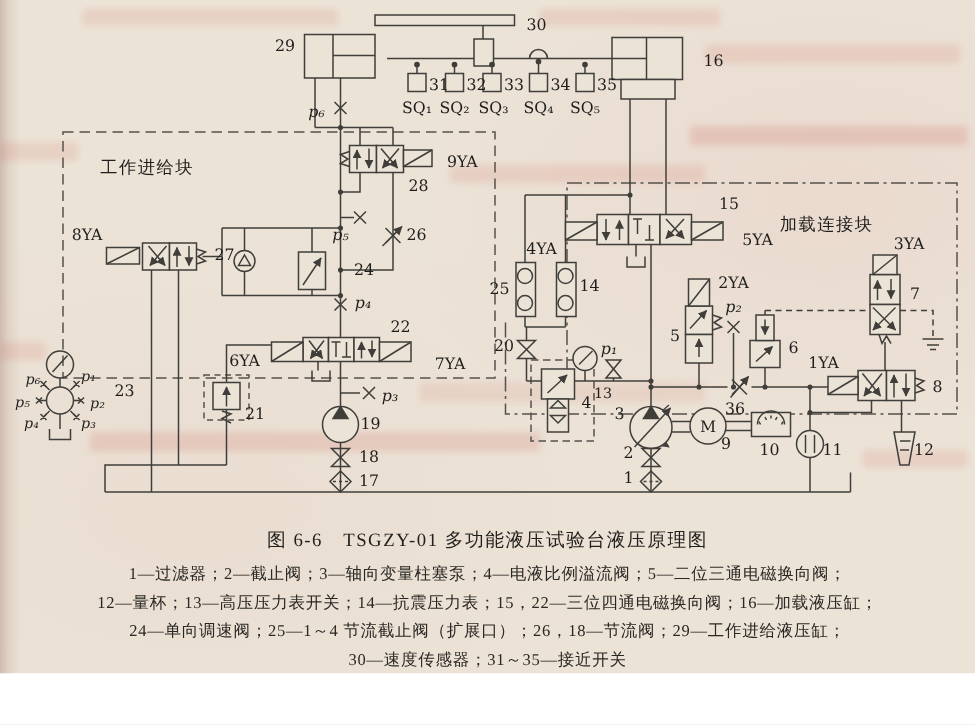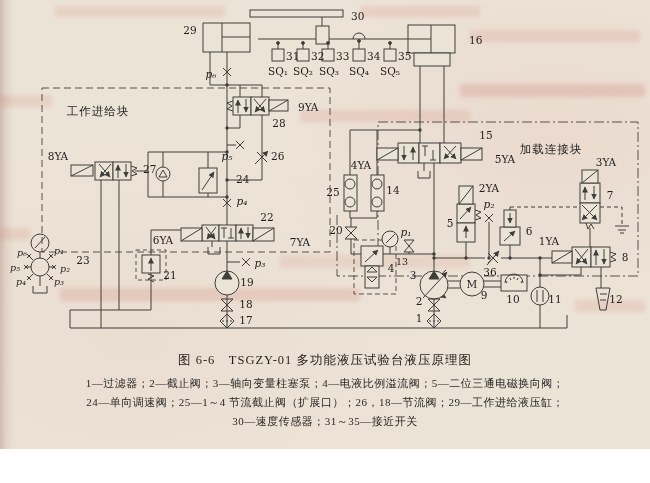--- a/index.html
+++ b/index.html
@@ -471,16 +471,17 @@
       <text class="lb" x="610" y="199">7</text>
       <text class="lb" x="606" y="166">3YA</text>
       <text class="lb" x="549" y="245">1YA</text>
       <text class="lb" x="625" y="261">8</text>
     </g>
   </svg>
 
   <div class="caption">图 6-6　TSGZY-01 多功能液压试验台液压原理图</div>
   <div class="legend">
     <div>1—过滤器；2—截止阀；3—轴向变量柱塞泵；4—电液比例溢流阀；5—二位三通电磁换向阀；</div>
+    <div>12—量杯；13—高压压力表开关；14—抗震压力表；15，22—三位四通电磁换向阀；16—加载液压缸；</div>
     <div>24—单向调速阀；25—1～4 节流截止阀（扩展口）；26，18—节流阀；29—工作进给液压缸；</div>
     <div>30—速度传感器；31～35—接近开关</div>
   </div>
 </div>
 
 </body></html>

